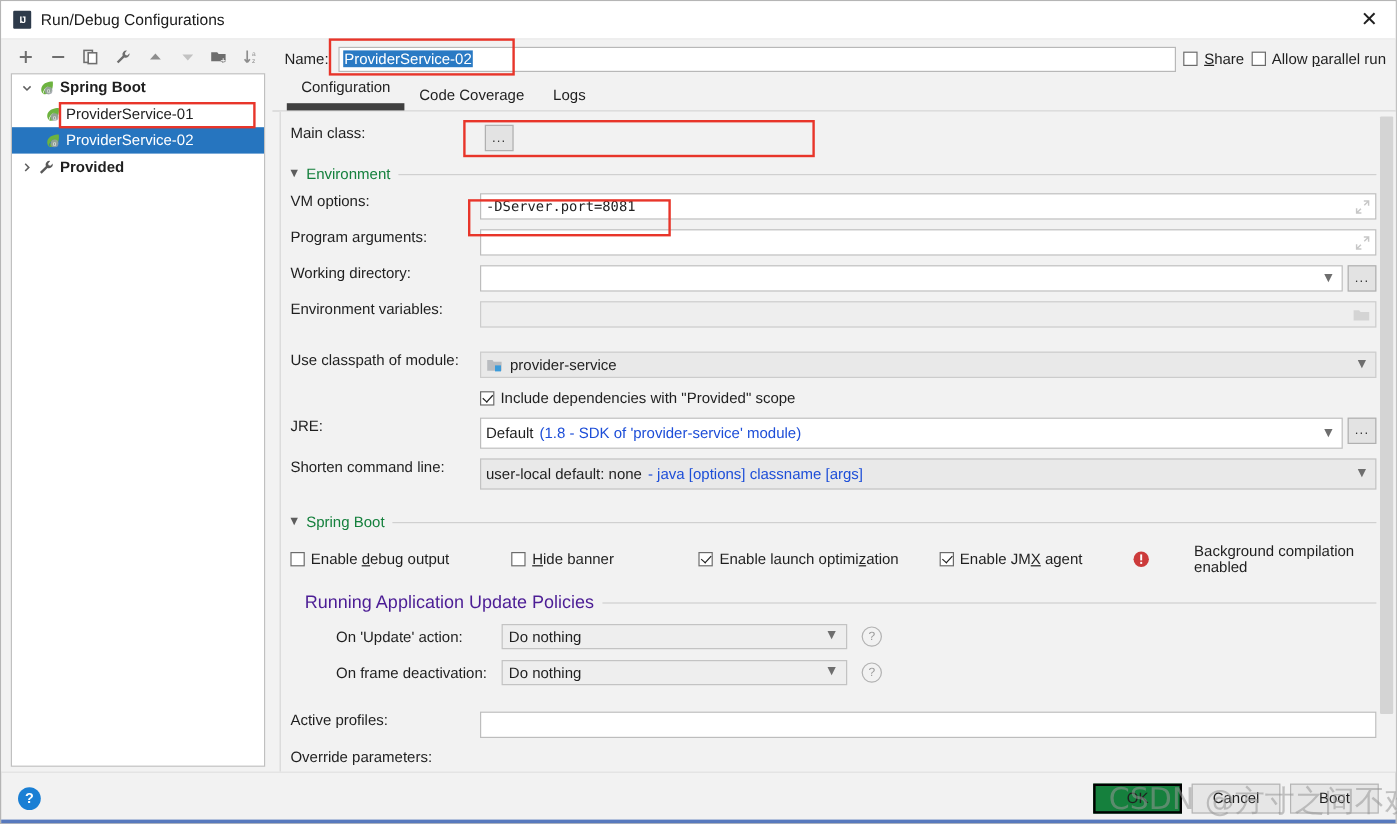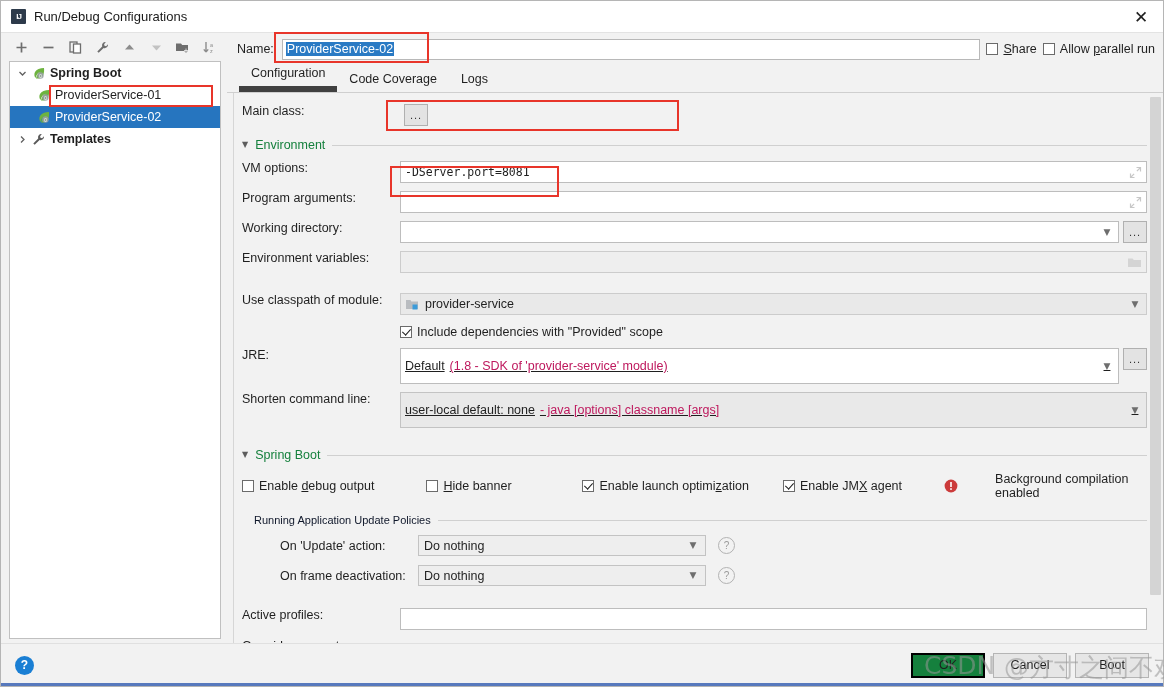--- a/index.html
+++ b/index.html
@@ -103,32 +103,32 @@
     width:14px;flex:0 0 auto;margin-left:auto;text-align:center;color:#6e6e6e;
     font-size:9px;line-height:9px;cursor:pointer;font-family:"DejaVu Sans",sans-serif;
   }
   .folder-ico{width:15px;height:13px;margin-left:auto;flex:0 0 auto;opacity:.45;cursor:pointer;}
   
   .sepgrp{display:flex;align-items:center;margin-top:12px;gap:7px;}
   .sepgrp .tri{color:#5d5d5d;font-size:8px;line-height:8px;font-family:"DejaVu Sans",sans-serif;cursor:pointer;}
   .sepgrp .ttl{font-size:12.5px;color:#15803d;white-space:nowrap;}
   .sepgrp .ln{flex:1;height:1px;background:#d0d0d0;}
   .subgrp{display:flex;align-items:center;gap:7px;margin-top:14px;margin-left:12px;}
-  .subgrp .ttl{font-size:11px;color:#0f172a;white-space:nowrap;}
+  .subgrp .ttl{font-size:15px;color:#4c1d95;white-space:nowrap;}
   .subgrp .ln{flex:1;height:1px;background:#d0d0d0;}
   .cbrow{display:flex;align-items:center;margin-top:10px;}
   .module-field{
     flex:1;height:22px;background:#e9e9e9;border:1px solid #cccccc;box-sizing:border-box;
     display:flex;align-items:center;padding:0 4px;font-size:12.5px;min-width:0;
   }
   .mod-ico{width:14px;height:13px;margin-right:6px;flex:0 0 auto;}
-  .gray{color:#be185d;}
+  .gray{color:#1d4ed8;}
   .combo{
-    flex:1;height:36px;background:#e9e9e9;border:1px solid #c3c3c3;box-sizing:border-box;
-    display:flex;align-items:center;padding:0 4px;font-size:12.5px;min-width:0;text-decoration:underline;
+    flex:1;height:26px;background:#e9e9e9;border:1px solid #c3c3c3;box-sizing:border-box;
+    display:flex;align-items:center;padding:0 4px;font-size:12.5px;min-width:0;
   }
   .combo.white{background:#fff;border-color:#bdbdbd;}
   .policy-row{display:flex;align-items:center;margin-top:9px;margin-left:38px;}
   .policy-label{width:138px;min-width:138px;font-size:12.5px;}
   .policy-combo{
     width:288px;height:21px;background:#eeeeee;border:1px solid #c3c3c3;box-sizing:border-box;
     display:flex;align-items:center;padding:0 5px;font-size:12.5px;
   }
   .help-q{
     width:15px;height:15px;border-radius:50%;border:1px solid #b2b2b2;color:#9a9a9a;
@@ -280,21 +280,21 @@
           <span class="tw">
             <svg width="9" height="9" viewBox="0 0 9 9">
                 <path d="M3 1.5l3 3-3 3" stroke="#606060" stroke-width="1.3" fill="none"></path>
               </svg>
           </span>
           <span class="wrench-ico">
             <svg width="15" height="15" viewBox="0 0 15 15">
               <path d="M10.8 2.1a3.3 3.3 0 0 0-3.6 4.4L2.3 11.4l1.4 1.4 4.9-4.9a3.3 3.3 0 0 0 4.4-3.6l-1.9 1.9-1.6-.4-.4-1.6z" fill="#5a5a5a"></path>
             </svg>
           </span>
-          <span class="tlabel bold">Templates</span>
+          <span class="tlabel bold">Provided</span>
         </div>
       </div>
     </div>
 
     <div class="rightcol">
 
       <div class="namerow">
         <span class="name-label">Name:</span>
         <div class="name-input">
           <span class="name-sel">ProviderService-02</span>

